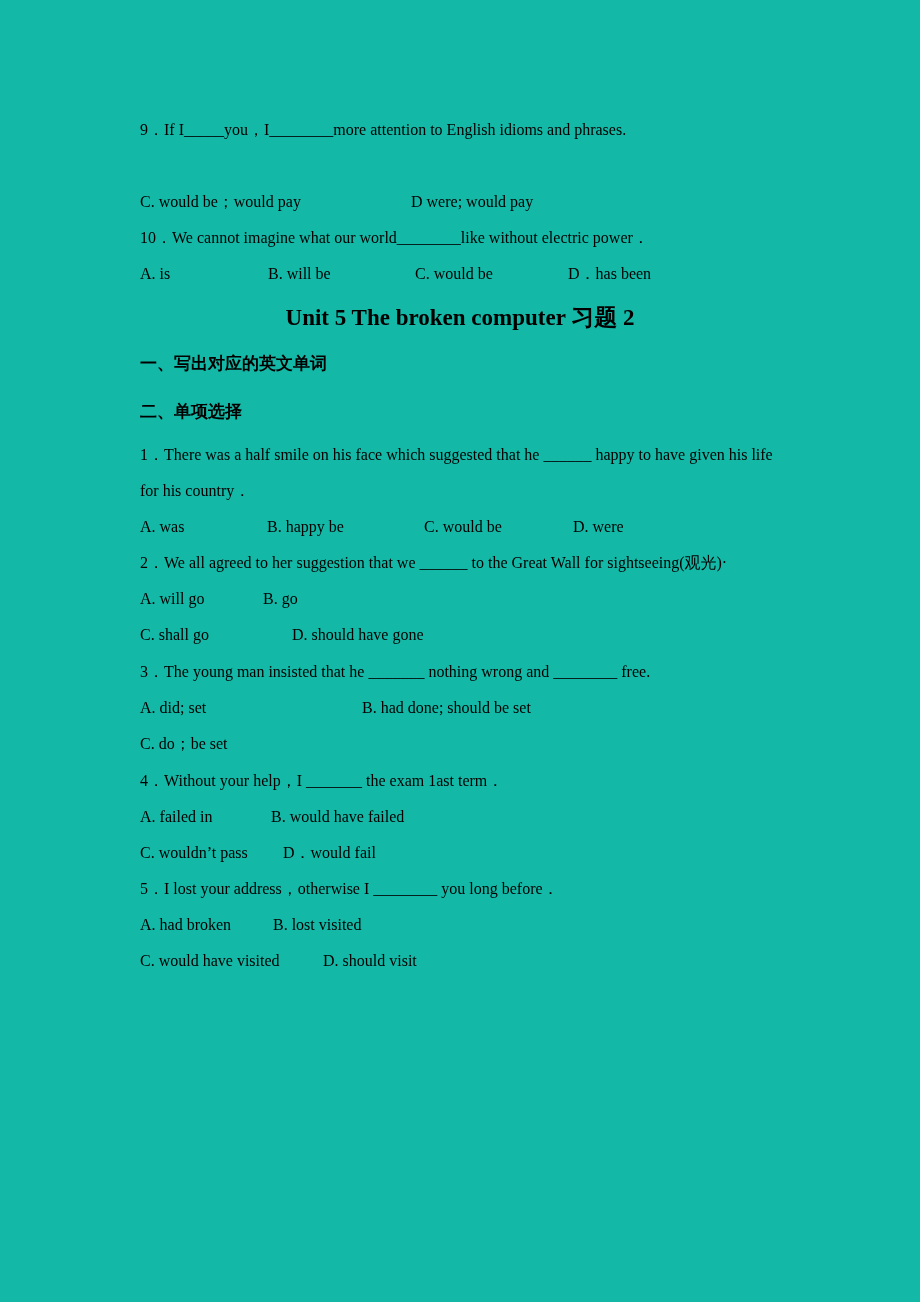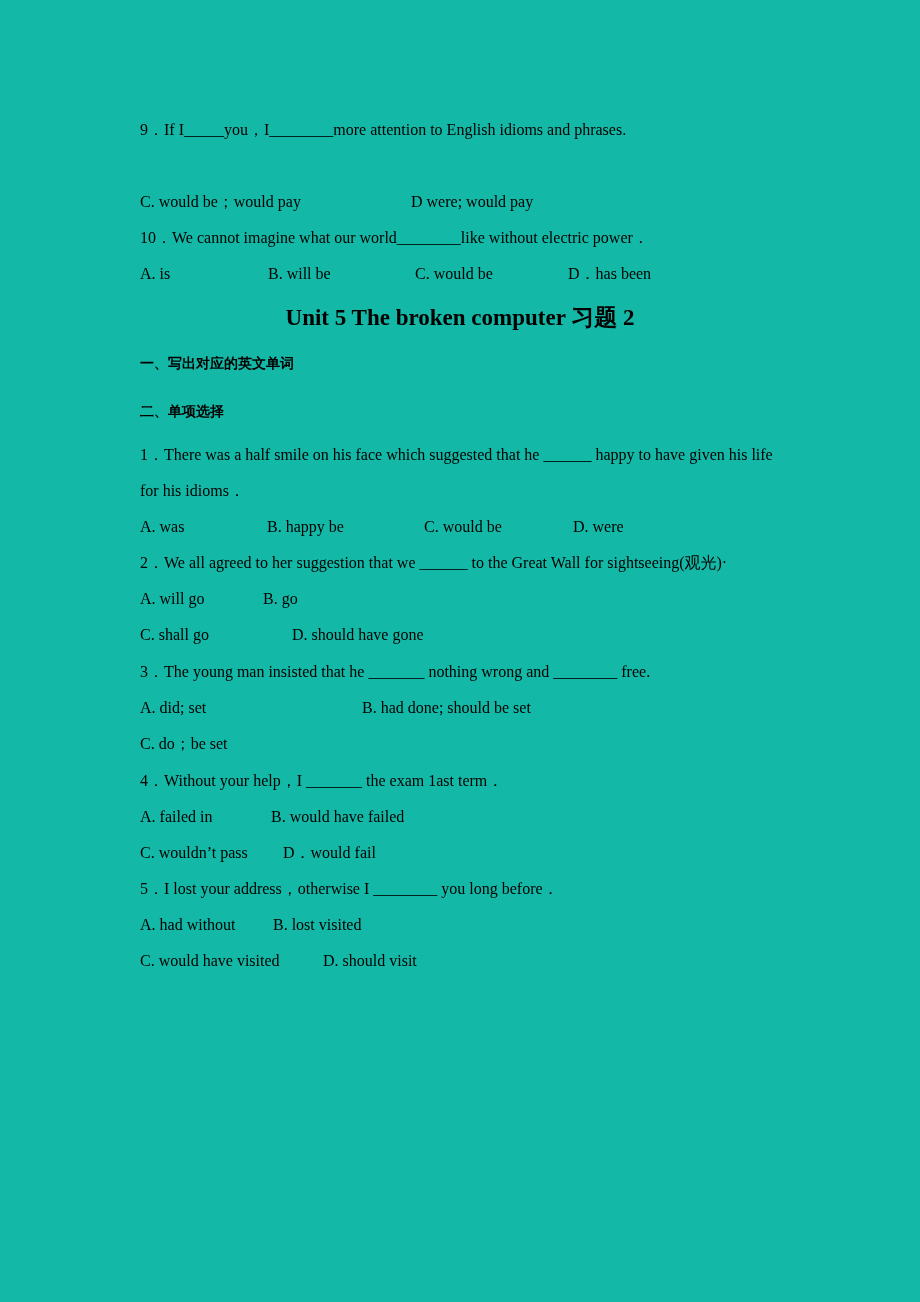--- a/index.html
+++ b/index.html
@@ -41,21 +41,21 @@
     text-align: center;
     font-size: 23px;
     font-weight: bold;
     white-space: nowrap;
   }
   .section-line {
     position: absolute;
     left: 140px;
     height: 40px;
     line-height: 40px;
-    font-size: 14px;
+    font-size: 17px;
     font-weight: bold;
     white-space: nowrap;
     text-align: center;
   }
 </style>
 </head>
 <body>
 
 <div class="page">
 
@@ -79,21 +79,21 @@
 
   <div class="title-line" style="top:298px">Unit 5 The broken computer 习题 2</div>
 
   <div class="section-line" style="top:344px">一、写出对应的英文单词</div>
   <div class="section-line" style="top:392px">二、单项选择</div>
 
   <div class="line" style="top:437px">
     <span class="t" style="left:140px">1．There was a half smile on his face which suggested that he ______ happy to have given his life</span>
   </div>
   <div class="line" style="top:473px">
-    <span class="t" style="left:140px">for his idioms．</span>
+    <span class="t" style="left:140px">for his country．</span>
   </div>
   <div class="line" style="top:509px">
     <span class="t" style="left:140px">A. was</span>
     <span class="t" style="left:267px">B. happy be</span>
     <span class="t" style="left:424px">C. would be</span>
     <span class="t" style="left:573px">D. were</span>
   </div>
 
   <div class="line" style="top:545px">
     <span class="t" style="left:140px">2．We all agreed to her suggestion that we ______ to the Great Wall for sightseeing(观光)·</span>
@@ -127,21 +127,21 @@
   </div>
   <div class="line" style="top:835px">
     <span class="t" style="left:140px">C. wouldn’t pass</span>
     <span class="t" style="left:283px">D．would fail</span>
   </div>
 
   <div class="line" style="top:871px">
     <span class="t" style="left:140px">5．I lost your address，otherwise I ________ you long before．</span>
   </div>
   <div class="line" style="top:907px">
-    <span class="t" style="left:140px">A. had without</span>
+    <span class="t" style="left:140px">A. had broken</span>
     <span class="t" style="left:273px">B. lost visited</span>
   </div>
   <div class="line" style="top:943px">
     <span class="t" style="left:140px">C. would have visited</span>
     <span class="t" style="left:323px">D. should visit</span>
   </div>
 
 </div>
 
 </body></html>

